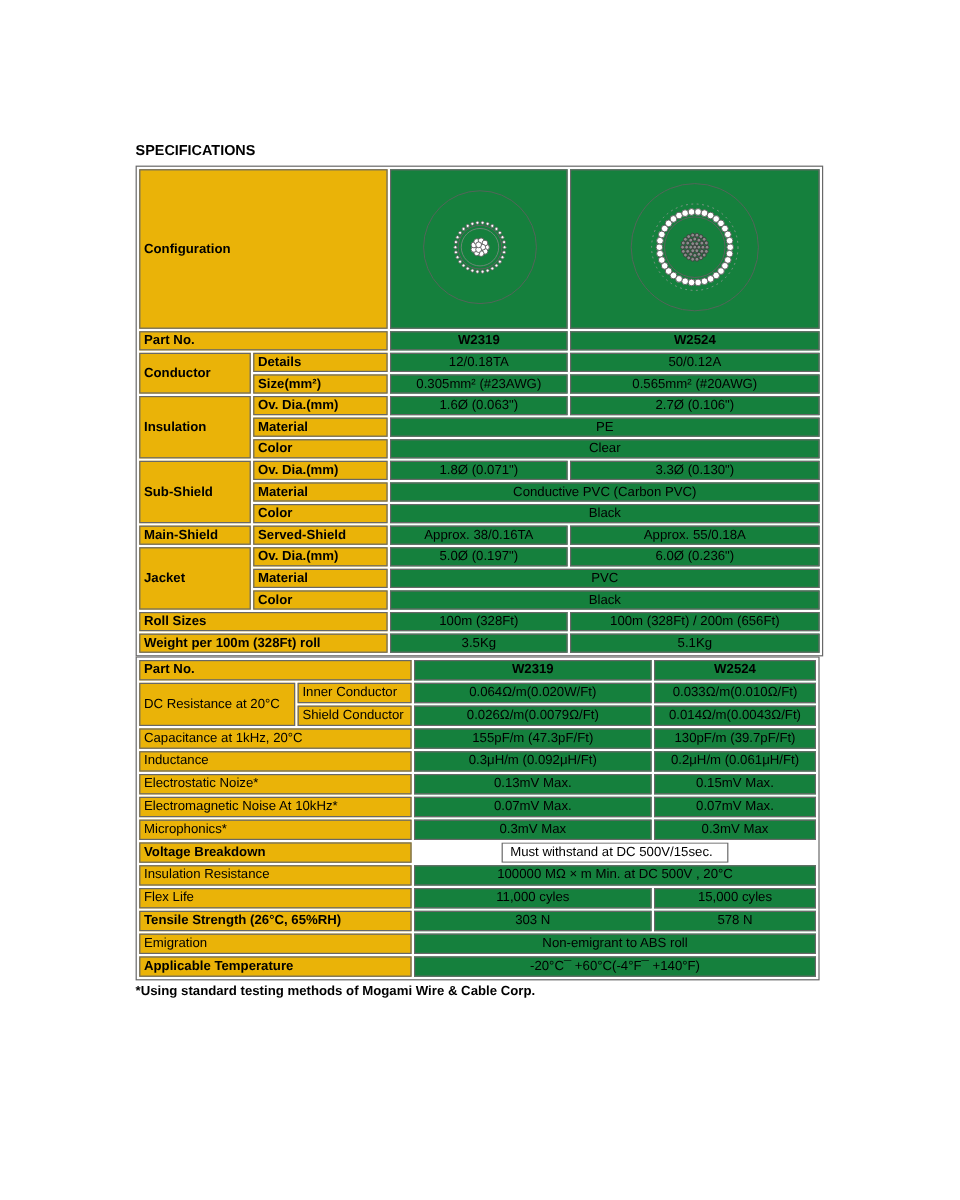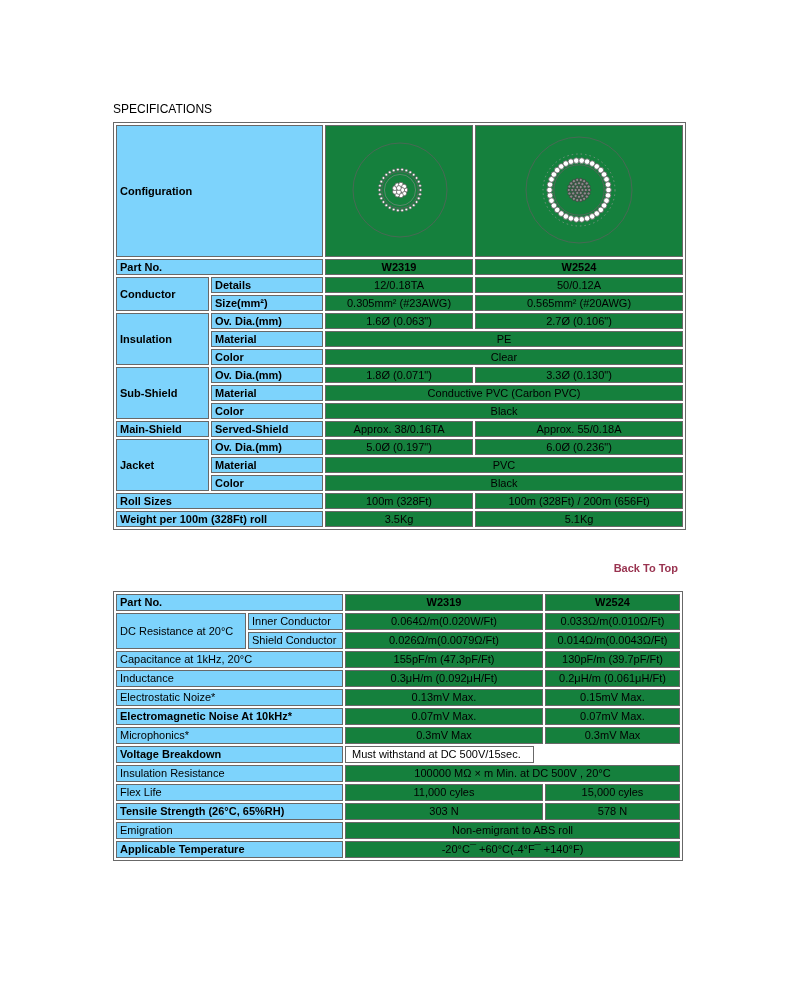--- a/index.html
+++ b/index.html
@@ -1,26 +1,26 @@
 <!DOCTYPE html>
 <html><head>
 <meta charset="utf-8">
 <style>
   html,body{margin:0;padding:0;background:#fff;}
   body{font-family:"Liberation Sans",sans-serif;color:#000;}
   .page{position:relative;width:800px;height:1000px;background:#fff;overflow:hidden;}
   .content{position:absolute;left:113px;top:102px;width:575px;}
-  .sec-title{font-size:12px;font-weight:normal;margin:0 0 6px 0;}
+  .sec-title{font-size:12px;font-weight:bold;margin:16px 0 6px 0;}
   table{border-collapse:separate;border-spacing:2px;background:#fff;border:1px solid #686868;table-layout:fixed;font-size:11px;}
   table.spec{width:573px;}
   table.elec{width:570px;}
   td{border:1px solid #686868;padding:1px 3px;vertical-align:middle;overflow:hidden;white-space:nowrap;}
   table.spec td{height:12px;line-height:12px;}
   table.elec td{height:13px;line-height:13px;}
-  td.lbl{background:#7dd3fc;font-weight:bold;text-align:left;}
+  td.lbl{background:#eab308;font-weight:bold;text-align:left;}
   td.val{background:#15803d;text-align:center;font-weight:normal;}
   td.bold{font-weight:bold;}
   td.img{height:128px;text-align:center;vertical-align:middle;padding:0;}
   td.naked{border:none;background:transparent;padding:0;}
   .fitbox{display:inline-block;border:1px solid #686868;background:#fff;padding:1px 12px 1px 6px;line-height:13px;}
   .backtop-row{margin:28px 10px 15px 0;text-align:right;}
   a.backtop{color:#993350;font-weight:bold;font-size:11px;text-decoration:none;}
   .footnote{font-size:11px;font-weight:bold;margin-top:3px;}
   svg circle{vector-effect:non-scaling-stroke;}
 </style>
@@ -240,23 +240,20 @@
       <td class="val">100m (328Ft) / 200m (656Ft)</td>
     </tr>
     <tr>
       <td class="lbl" colspan="2">Weight per 100m (328Ft) roll</td>
       <td class="val">3.5Kg</td>
       <td class="val">5.1Kg</td>
     </tr>
   </tbody>
       </table>
 
-  <div class="backtop-row">
-    <a href="#" class="backtop">Back To Top</a>
-  </div>
 
 
   <table class="elec">
     <colgroup>
           <col style="width:130px">
           <col style="width:95px">
           <col style="width:198px">
           <col>
         </colgroup>
     <tbody>
@@ -285,32 +282,32 @@
       <td class="lbl" colspan="2" style="font-weight:normal">Inductance</td>
       <td class="val">0.3μH/m (0.092μH/Ft)</td>
       <td class="val">0.2μH/m (0.061μH/Ft)</td>
     </tr>
     <tr>
       <td class="lbl" colspan="2" style="font-weight:normal">Electrostatic Noize*</td>
       <td class="val">0.13mV Max.</td>
       <td class="val">0.15mV Max.</td>
     </tr>
     <tr>
-      <td class="lbl" colspan="2" style="font-weight:bold">Electromagnetic Noise At 10kHz*</td>
+      <td class="lbl" colspan="2" style="font-weight:normal">Electromagnetic Noise At 10kHz*</td>
       <td class="val">0.07mV Max.</td>
       <td class="val">0.07mV Max.</td>
     </tr>
     <tr>
       <td class="lbl" colspan="2" style="font-weight:normal">Microphonics*</td>
       <td class="val">0.3mV Max</td>
       <td class="val">0.3mV Max</td>
     </tr>
     <tr>
       <td class="lbl" colspan="2" style="font-weight:bold">Voltage Breakdown</td>
-      <td class="naked" colspan="2" style="text-align:left">
+      <td class="naked" colspan="2" style="text-align:center">
         <div class="fitbox">Must withstand at DC 500V/15sec.</div>
       </td>
     </tr>
     <tr>
       <td class="lbl" colspan="2" style="font-weight:normal">Insulation Resistance</td>
       <td class="val" colspan="2">100000 MΩ × m Min. at DC 500V , 20°C</td>
     </tr>
     <tr>
       <td class="lbl" colspan="2" style="font-weight:normal">Flex Life</td>
       <td class="val">11,000 cyles</td>
@@ -325,15 +322,16 @@
       <td class="lbl" colspan="2" style="font-weight:normal">Emigration</td>
       <td class="val" colspan="2">Non-emigrant to ABS roll</td>
     </tr>
     <tr>
       <td class="lbl" colspan="2" style="font-weight:bold">Applicable Temperature</td>
       <td class="val" colspan="2">-20°C¯ +60°C(-4°F¯ +140°F)</td>
     </tr>
   </tbody>
       </table>
 
+  <div class="footnote">*Using standard testing methods of Mogami Wire &amp; Cable Corp.</div>
 
 </div>
 </div>
 
 </body></html>

